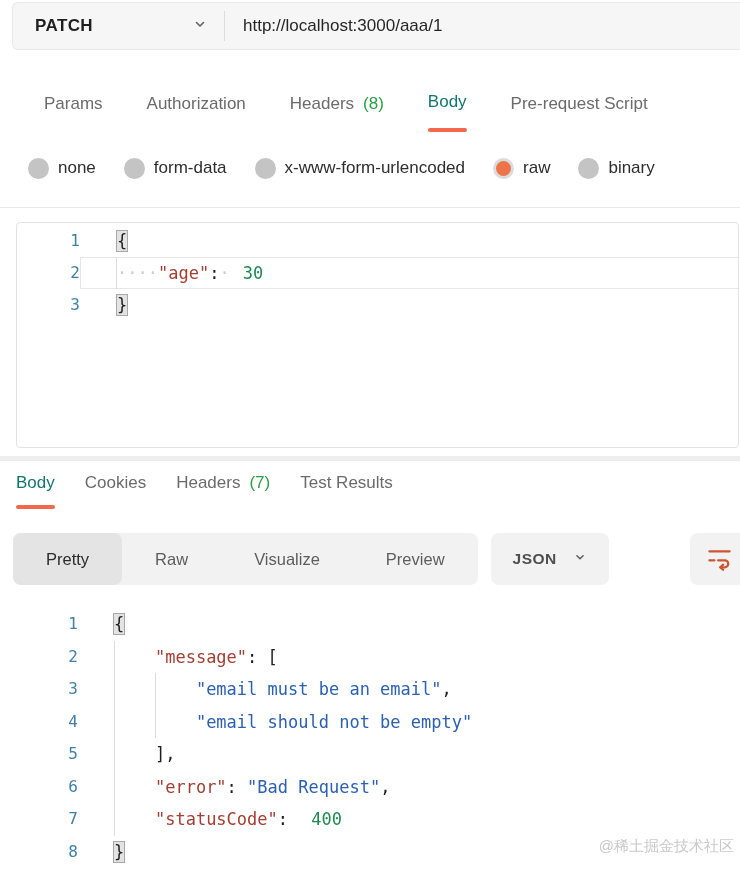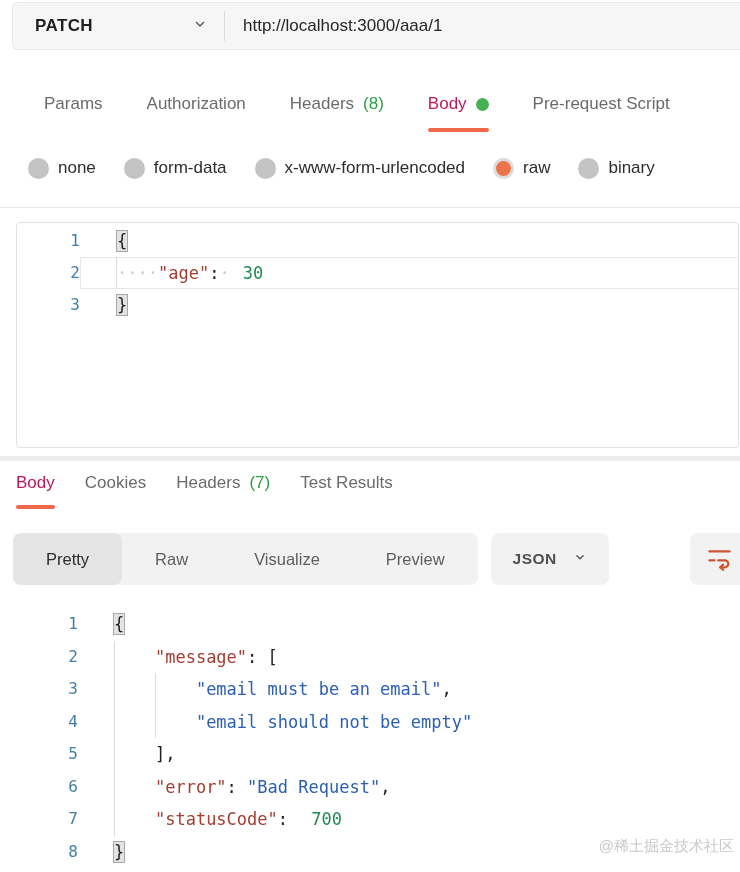--- a/index.html
+++ b/index.html
@@ -25,21 +25,21 @@
     flex:1; border:none; background:transparent; outline:none;
     padding-left:18px; font-size:17px; color:#262626;
     font-family:"Liberation Sans", sans-serif;
   }
 
   
   .tabrow { display:flex; font-size:17px; color:#6b6b6b; }
   .req-tabs { gap:44px; padding-left:44px; margin-top:42px; height:40px; }
   .res-tabs { gap:30px; padding-left:16px; margin-top:12px; height:36px; }
   .tab { position:relative; padding-bottom:16px; display:flex; align-items:center; gap:9px; cursor:pointer; white-space:nowrap; }
-  .tab.active { color:#be185d; }
+  .tab.active { color:#0f766e;flex-direction:column; }
   .tab.active::after {
     content:""; position:absolute; left:0; right:0; bottom:0;
     height:4px; border-radius:2px; background:#f2684b;
   }
   .tab-count { color:#29a046; }
   .tab-dot { width:13px; height:13px; border-radius:50%; background:#47b254; display:inline-block; }
 
   
   .radio-row {
     display:flex; gap:28px; padding-left:28px; margin-top:16px;
@@ -248,21 +248,21 @@
     <div class="code-row">
       <span class="gutter">5</span>
       <span class="code-content"><i class="guide" style="left: 36px;"></i><span class="tk-punct">    </span><span class="tk-punct">],</span></span>
     </div>
     <div class="code-row">
       <span class="gutter">6</span>
       <span class="code-content"><i class="guide" style="left: 36px;"></i><span class="tk-punct">    </span><span class="tk-key">"error"</span><span class="tk-punct">: </span><span class="tk-str">"Bad Request"</span><span class="tk-punct">,</span></span>
     </div>
     <div class="code-row">
       <span class="gutter">7</span>
-      <span class="code-content"><i class="guide" style="left: 36px;"></i><span class="tk-punct">    </span><span class="tk-key">"statusCode"</span><span class="tk-punct">: </span><span class="tk-num">700</span></span>
+      <span class="code-content"><i class="guide" style="left: 36px;"></i><span class="tk-punct">    </span><span class="tk-key">"statusCode"</span><span class="tk-punct">: </span><span class="tk-num">400</span></span>
     </div>
     <div class="code-row">
       <span class="gutter">8</span>
       <span class="code-content"><span class="tk-brkt">}</span></span>
     </div>
   </div>
 
 <div class="watermark">@稀土掘金技术社区</div>
 
 </body></html>

